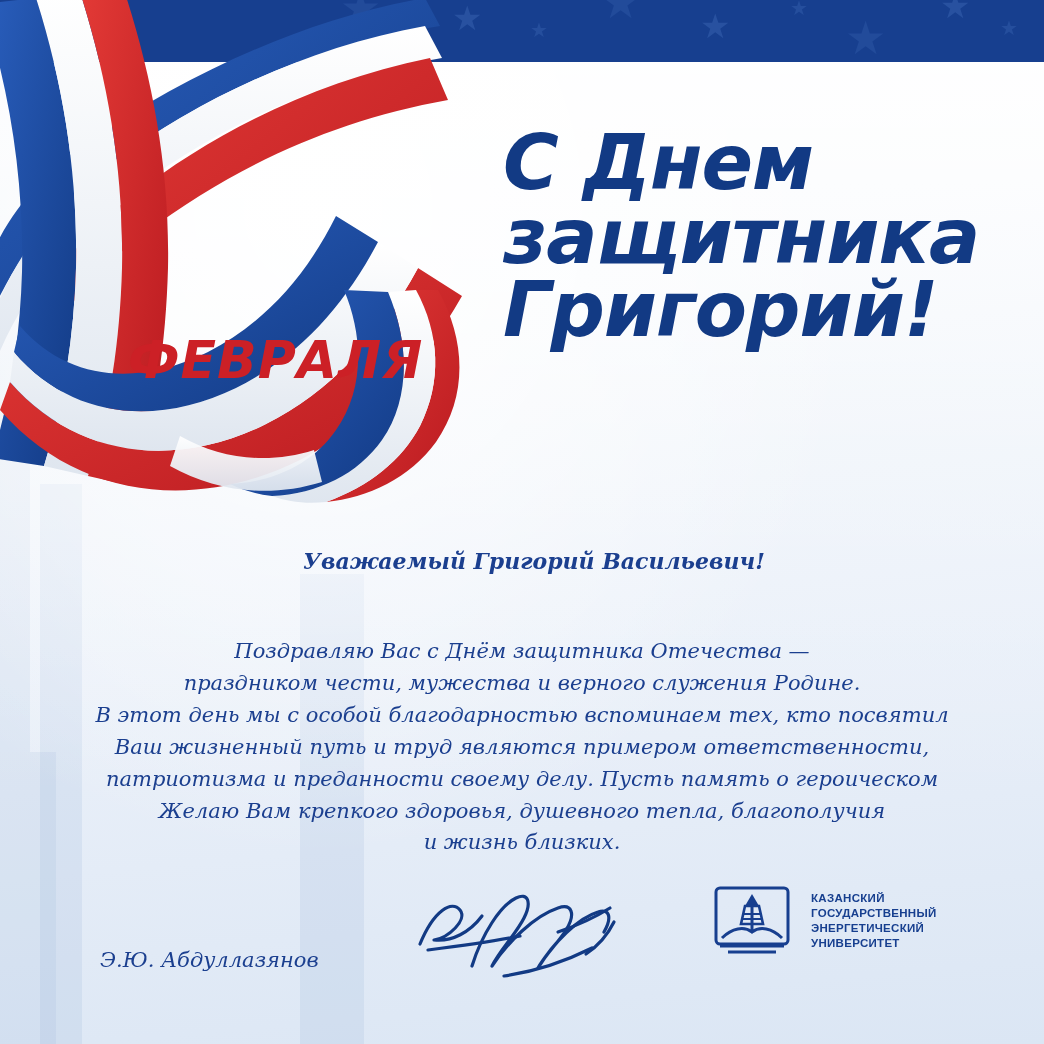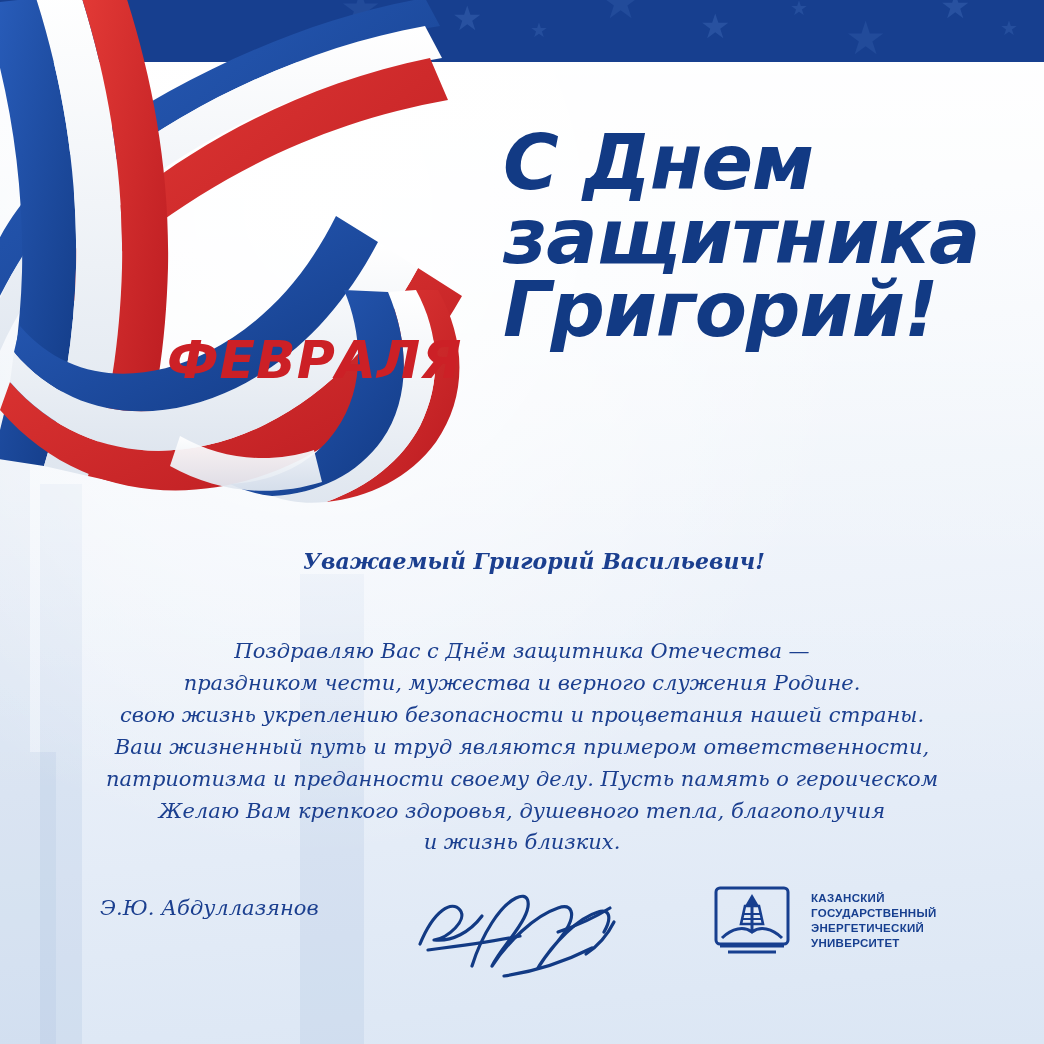--- a/index.html
+++ b/index.html
@@ -82,21 +82,20 @@
   }
   .headline-feb {
     position: absolute;
     left: 128px; top: 330px;
     font-family: "DejaVu Sans", sans-serif;
     font-weight: bold;
     font-style: italic;
     font-size: 52px;
     letter-spacing: 1px;
     color: #cc2026;
-    margin-left: 39px;
   }
   .headline-main {
     position: absolute;
     left: 462px; top: 126px;
     width: 560px;
     font-family: "DejaVu Sans", sans-serif;
     font-weight: bold;
     font-style: italic;
     font-size: 76px;
     line-height: 0.97;
@@ -127,21 +126,21 @@
     font-style: italic;
     font-size: 21px;
     line-height: 1.52;
     color: #1b3f8f;
   }
   .body-text span { display: block; white-space: nowrap; }
 
   
   .signer-name {
     position: absolute;
-    left: 100px; top: 896px;
+    left: 100px; top: 948px;
     font-family: "DejaVu Serif", serif;
     font-style: italic;
     font-size: 21px;
     color: #1b3f8f;
   }
   .signature {
     position: absolute;
     left: 408px; top: 880px;
     width: 220px; height: 110px;
   }
@@ -239,21 +238,21 @@
     <span>С Днем</span>
     <span>защитника</span>
     <span>Григорий!</span>
   </div>
 
   <div class="salutation">Уважаемый Григорий Васильевич!</div>
 
   <div class="body-text">
     <span>Поздравляю Вас с Днём защитника Отечества —</span>
     <span>праздником чести, мужества и верного служения Родине.</span>
-    <span>свою жизнь укреплению безопасности и процветания нашей страны.</span>
+    <span>В этот день мы с особой благодарностью вспоминаем тех, кто посвятил</span>
     <span>Ваш жизненный путь и труд являются примером ответственности,</span>
     <span>патриотизма и преданности своему делу. Пусть память о героическом</span>
     <span>Желаю Вам крепкого здоровья, душевного тепла, благополучия</span>
     <span>и жизнь близких.</span>
   </div>
 
   <div class="signer-name">Э.Ю. Абдуллазянов</div>
 
   <div class="signature">
     <svg width="220" height="110" viewBox="0 0 220 110" xmlns="http://www.w3.org/2000/svg">

